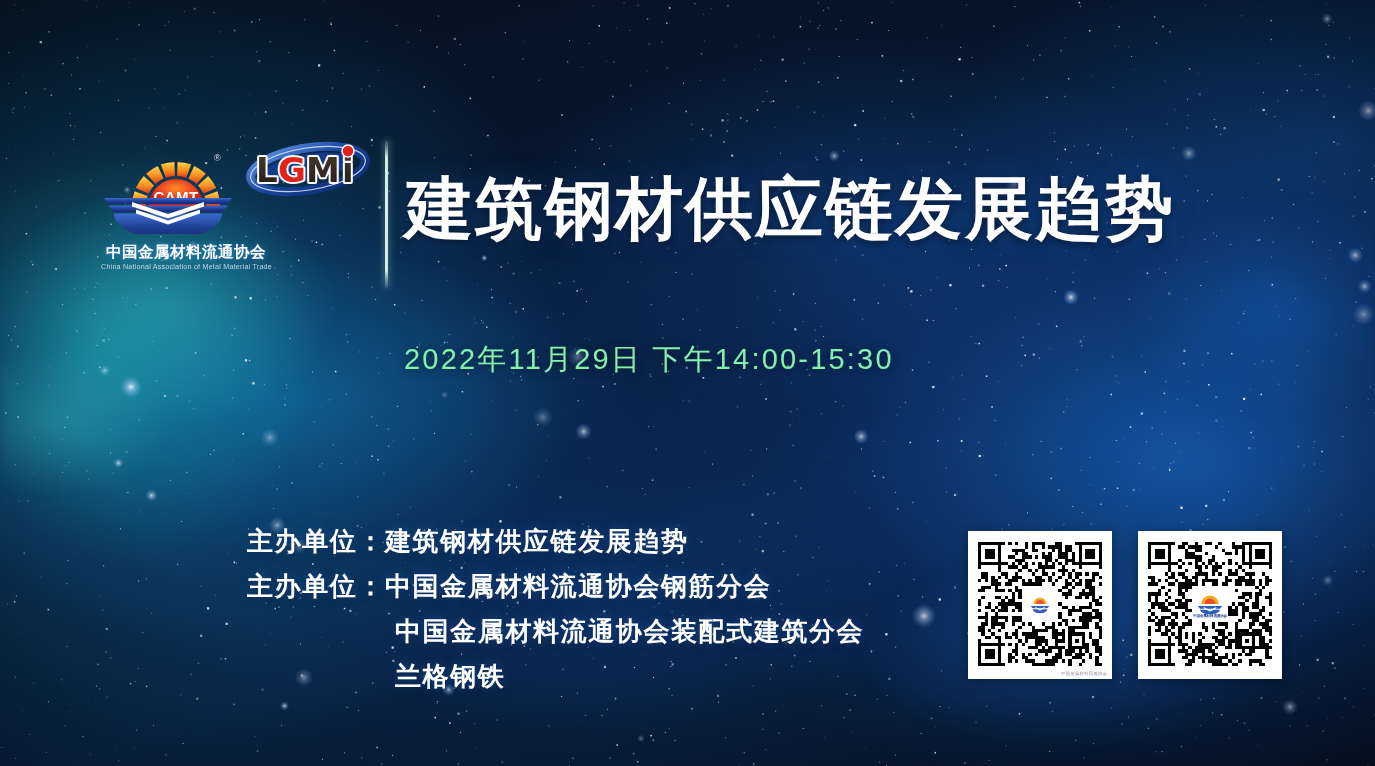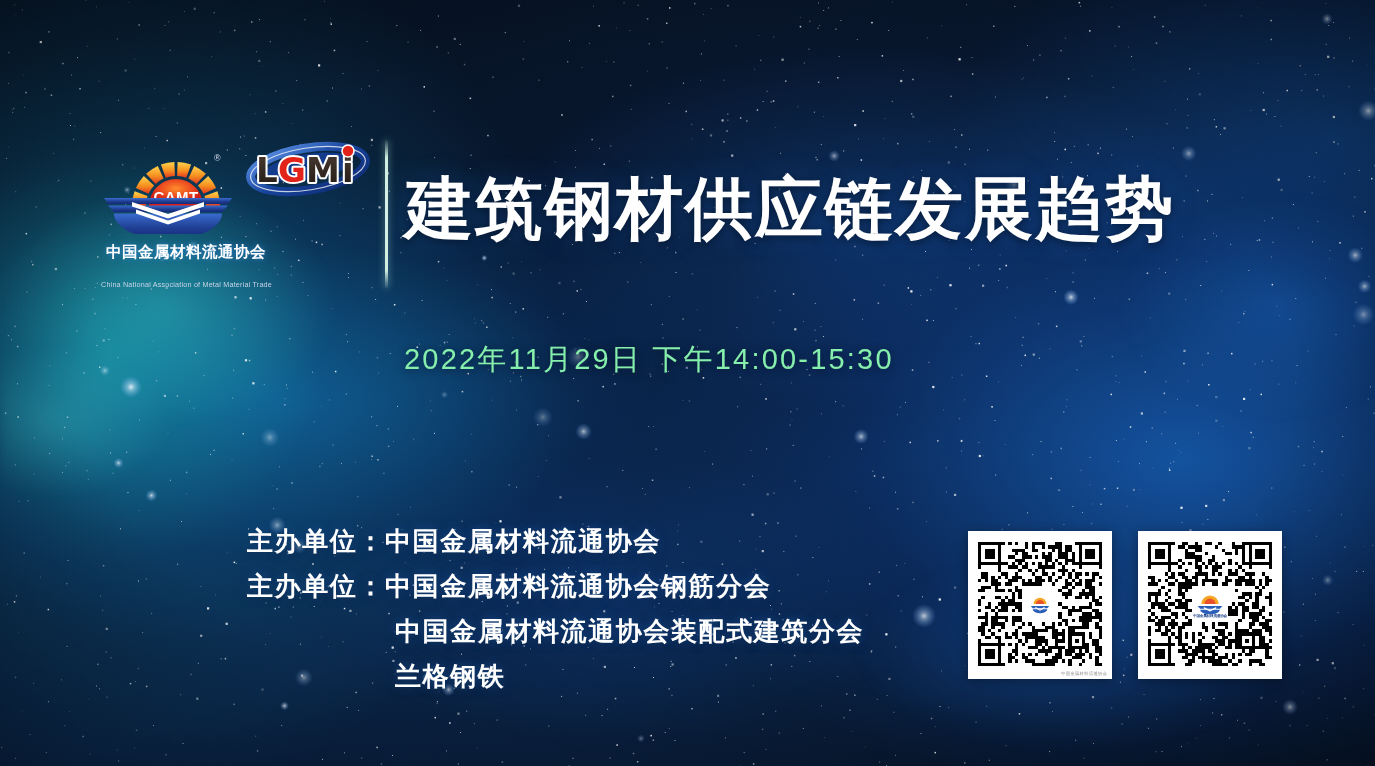--- a/index.html
+++ b/index.html
@@ -50,21 +50,21 @@
   .camt{position:absolute;left:24px;top:20px;width:132px;height:86px;}
   .camt-sun{position:absolute;left:26px;top:0;width:96px;height:60px;}
   .camt-reg{position:absolute;left:112px;top:6px;color:#cfd9e8;font-size:9px;line-height:9px;}
   .camt-wing{position:absolute;left:0;top:44px;width:132px;height:42px;}
   .camt-cn{
     position:absolute;left:-1px;top:94px;width:170px;text-align:center;
     color:#ffffff;font-size:15.5px;letter-spacing:0.5px;font-weight:700;
     text-shadow:0 0 6px rgba(60,150,255,.6);
   }
   .camt-en{
-    position:absolute;left:-1px;top:132px;width:170px;text-align:center;
+    position:absolute;left:-1px;top:114px;width:170px;text-align:center;
     color:#c6d4e6;font-size:7.2px;letter-spacing:0.2px;white-space:nowrap;
   }
 
   
   .lgmi{position:absolute;left:162px;top:8px;width:136px;height:110px;}
   .lgmi-mark{position:absolute;left:0;top:0;width:136px;height:62px;}
   .lgmi-cn{position:absolute;left:0;top:56px;width:136px;height:50px;}
 
   .divider{
     position:absolute;left:385px;top:12px;width:3px;height:148px;
@@ -1770,21 +1770,21 @@
     <div class="divider"></div>
 
     <div class="title-wrap">
       <div class="title-line">建筑钢材供应链发展趋势</div>
     </div>
 
     <div class="subtitle">2022年11月29日  下午14:00-15:30</div>
   </div>
 
   <div class="orgs">
-    <div class="org-row">主办单位：中国金属材料流通协会</div>
+    <div class="org-row">主办单位：建筑钢材供应链发展趋势</div>
     <div class="org-row">主办单位：中国金属材料流通协会钢筋分会</div>
     <div class="org-row indent">中国金属材料流通协会装配式建筑分会</div>
     <div class="org-row indent">兰格钢铁</div>
   </div>
 
   <div class="qr-area">
 
     <div class="qr-card one">
       <div class="qr-inner">
         <svg id="qr1" viewBox="0 0 37 37" xmlns="http://www.w3.org/2000/svg" width="124" height="124" shape-rendering="crispEdges">

